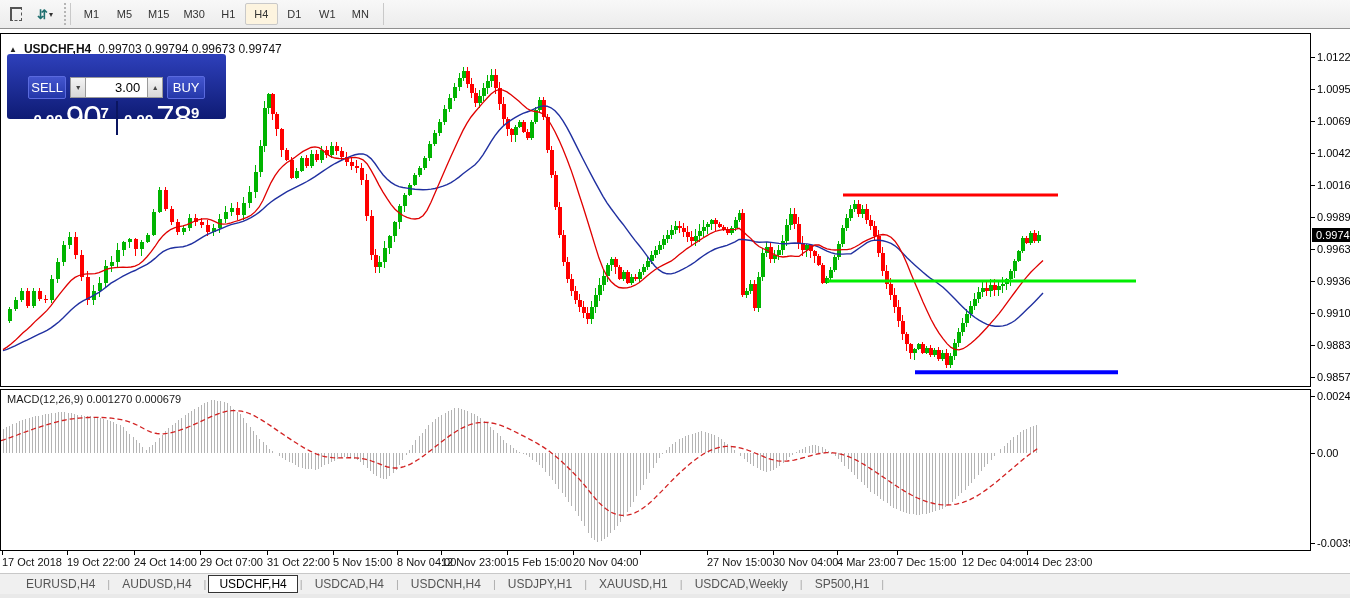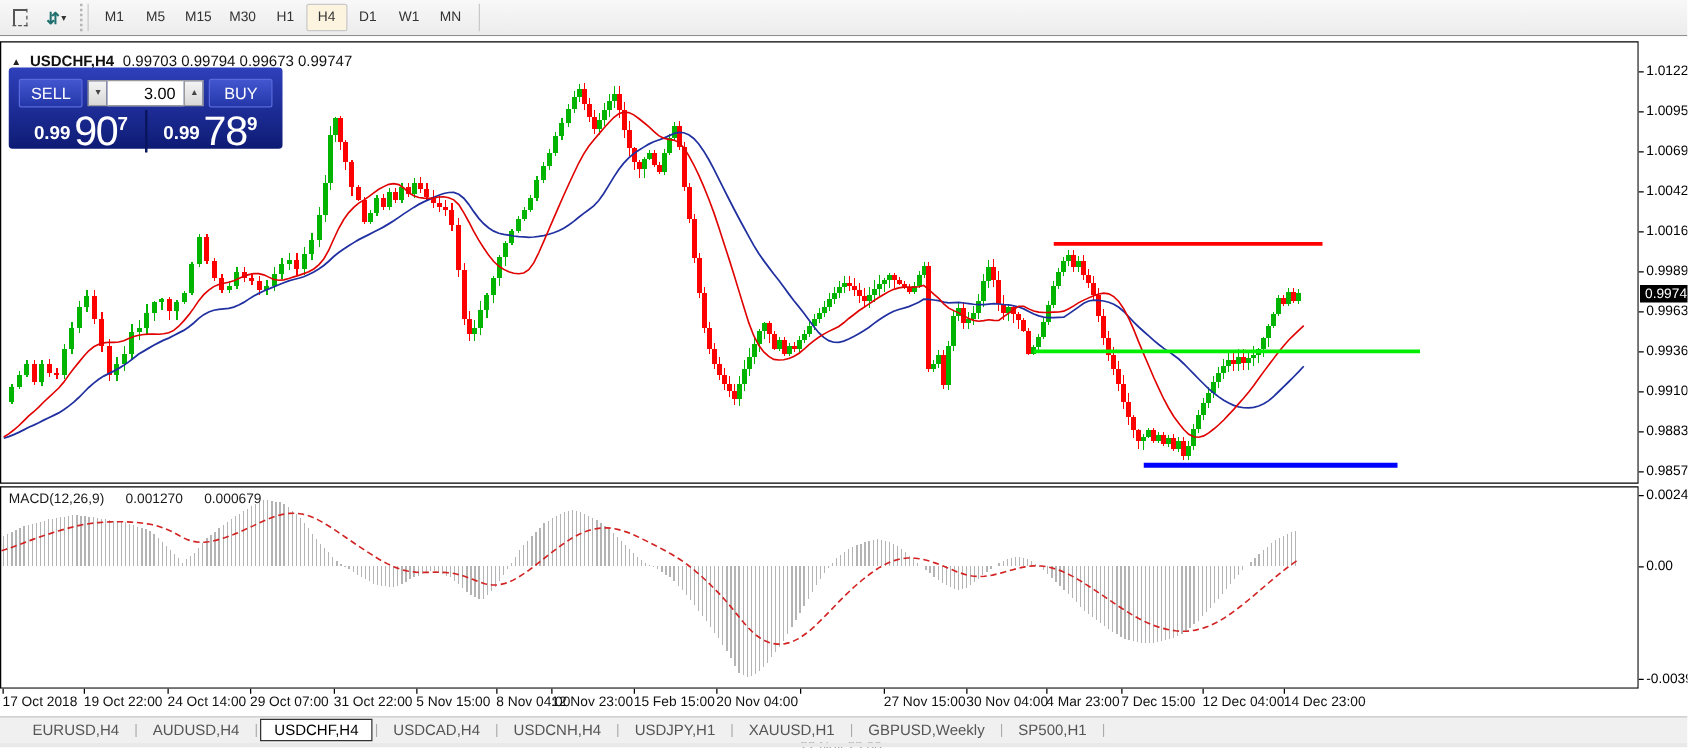--- a/index.html
+++ b/index.html
@@ -37,39 +37,39 @@
   .pa-tick  { position:absolute; left:0; width:4px; height:1px; background:#000; }
   #price-badge { position:absolute; left:1px; width:44px; height:14px; background:#000; color:#fff;
                  font-size:11px; line-height:14px; padding-left:4px; transform:translateY(-7px); }
 
   #symbol-title { position:absolute; left:8px; top:8px; font-size:12px; color:#111; display:flex; gap:7px; align-items:center;}
   #collapse-arrow { font-size:8px; color:#222; }
   #symbol-title b { font-weight:600; }
 
   
   #oneclick { position:absolute; left:6px; top:20px; width:219px; height:65px; border-radius:3px;
-              background:linear-gradient(#2e40bb, #0e1b74); padding:8px; }
+              background:linear-gradient(#2e40bb, #0e1b74); padding:21px; }
   #oc-toprow { display:flex; align-items:center; height:25px; }
   .oc-btn { height:23px; color:#fff; font-size:13px; display:flex; align-items:center; justify-content:center;
             background:linear-gradient(#4456cf,#2437a9); border:1px solid #5a6ade; border-radius:2px; }
   #oc-sell { width:58px; }
   #oc-buy  { width:57px; }
   #oc-spin { display:flex; margin:0 4px; flex:1; }
   .spin-btn { width:16px; height:21px; background:linear-gradient(#f4f4f4,#d8d8d8); border:1px solid #9a9a9a;
               font-size:7px; color:#444; display:flex; align-items:center; justify-content:center; }
   #oc-vol { width:61px; height:21px; border:1px solid #9a9a9a; border-left:none; border-right:none;
             font-size:13px; text-align:right; padding-right:7px; color:#000; font-family:"Liberation Sans",sans-serif; }
   #oc-prices { display:flex; height:34px; margin-top:1px; }
   .oc-price { flex:1; display:flex; align-items:flex-end; justify-content:center; color:#fff; padding-bottom:2px; }
   .oc-price .frac { font-size:15px; font-weight:700; margin-right:3px; line-height:26px; }
   .oc-price .big  { font-size:33px; font-weight:500; line-height:30px; letter-spacing:-1px; }
   .oc-price .sup  { font-size:15px; font-weight:700; line-height:12px; vertical-align:top; position:relative; top:-14px; }
   #oc-div { width:2px; background:#0a1560; margin:0 1px; }
 
-  #macd-label { position:absolute; left:6px; top:3px; font-size:11px; color:#1a1a1a; display:flex; gap:17px;justify-content:center; }
+  #macd-label { position:absolute; left:6px; top:3px; font-size:11px; color:#1a1a1a; display:flex; gap:3px;justify-content:center; }
 
   
   #date-axis { position:absolute; left:0; top:522px; width:1311px; height:22px; background:#fff; }
   .da-label { position:absolute; top:5px; font-size:11px; color:#111; white-space:nowrap; }
   .da-tick  { position:absolute; top:0; width:1px; height:4px; background:#000; }
 
   
   #tabbar { position:absolute; left:0; top:573px; width:1350px; height:21px; background:#f0f0f0;
             border-top:1px solid #c8c8c8; display:flex; align-items:center; padding-left:14px; }
   .tab { font-size:12px; color:#555; padding:1px 10px; margin:0 2px; white-space:nowrap; }
@@ -1012,20 +1012,20 @@
       <div class="tab active">USDCHF,H4</div>
       <span class="tab-sep">|</span>
       <div class="tab">USDCAD,H4</div>
       <span class="tab-sep">|</span>
       <div class="tab">USDCNH,H4</div>
       <span class="tab-sep">|</span>
       <div class="tab">USDJPY,H1</div>
       <span class="tab-sep">|</span>
       <div class="tab">XAUUSD,H1</div>
       <span class="tab-sep">|</span>
-      <div class="tab">GBPUSD,Weekly</div>
+      <div class="tab">USDCAD,Weekly</div>
       <span class="tab-sep">|</span>
       <div class="tab">SP500,H1</div>
       <span class="tab-sep">|</span>
     </div>
   <div id="bottom-strip"></div>
 
 </div>
 
 </body></html>

